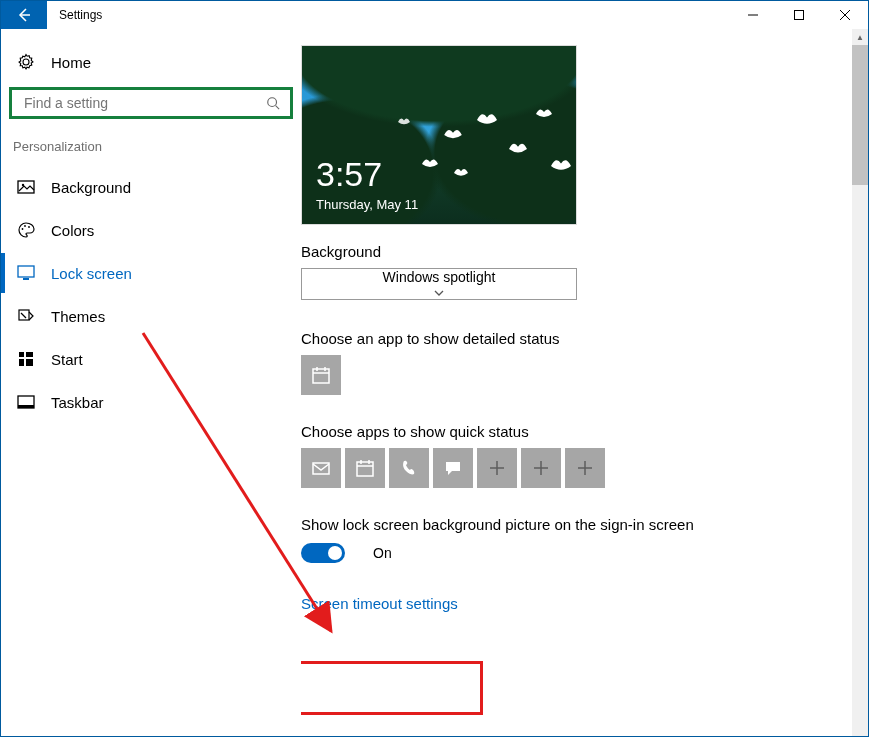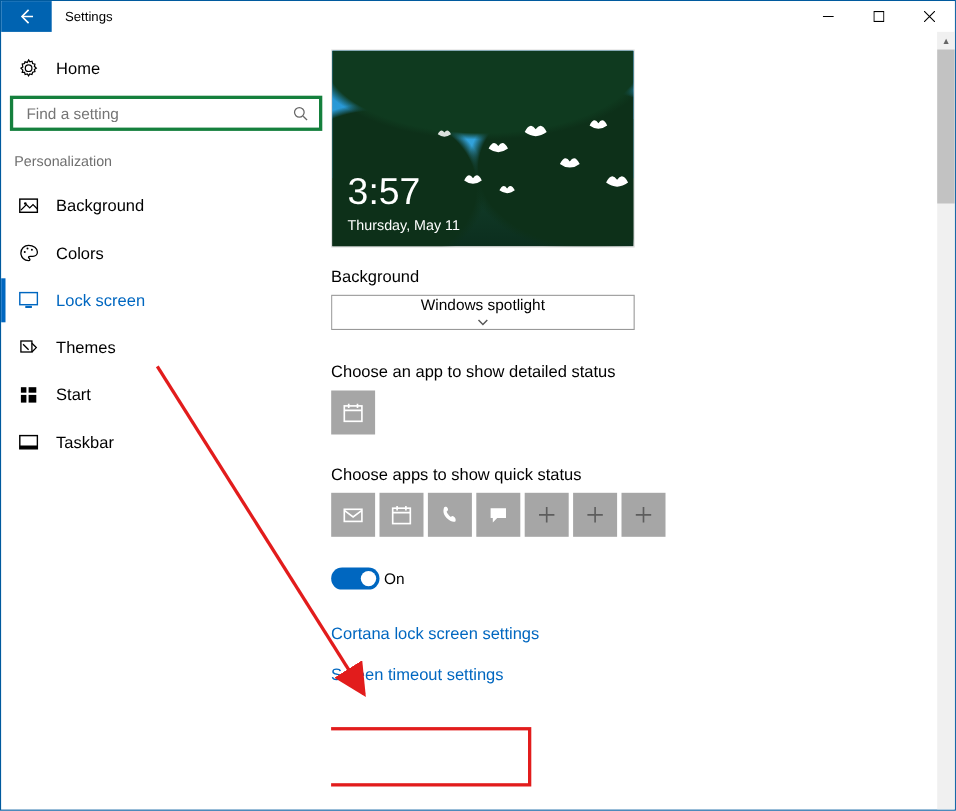--- a/index.html
+++ b/index.html
@@ -44,21 +44,21 @@
 
   
   .label { font-size:15px; margin-bottom:8px; }
   .select { width:276px; height:32px; border:1px solid #999; background:#fff; display:flex; align-items:center; padding:0 10px; justify-content:space-between; cursor:pointer; margin-bottom:30px;flex-direction:column; }
   .select .chev { color:#555; }
 
   .tile-row { display:flex; gap:4px; margin-bottom:28px; }
   .tile { width:40px; height:40px; background:#A6A6A6; color:#fff; display:flex; align-items:center; justify-content:center; cursor:pointer; }
   .plus-tile { font-size:20px; font-weight:300; color:#5d5d5d; }
 
-  .toggle-row { display:flex; align-items:center; gap:4px; margin:10px 0 22px 0; }
+  .toggle-row { display:flex; align-items:center; gap:28px; margin:10px 0 22px 0; }
   .toggle { width:44px; height:20px; border-radius:10px; background:#0067C0; position:relative; cursor:pointer; }
   .toggle .knob { position:absolute; top:3px; right:3px; width:14px; height:14px; border-radius:50%; background:#fff; }
 
   .link { color:#0067C0; font-size:15px; margin:10px 0; cursor:pointer; display:inline-block; }
 
   .red-box { border:3px solid #E21C1C; position:absolute; pointer-events:none; }
   .arrow-svg { position:absolute; pointer-events:none; }
 
   
   .scroll-track { position:absolute; top:28px; right:0; bottom:0; width:16px; background:#f0f0f0; }
@@ -269,28 +269,28 @@
             <path d="M9 2 V16 M2 9 H16" stroke="#5d5d5d" stroke-width="1.5"></path>
           </svg>
       </div>
       <div class="tile plus-tile">
         <svg width="18" height="18" viewBox="0 0 18 18">
             <path d="M9 2 V16 M2 9 H16" stroke="#5d5d5d" stroke-width="1.5"></path>
           </svg>
       </div>
     </div>
 
+    <div class="label" style="max-width:420px;">Show lock screen background picture on the sign-in screen</div>
     <div class="toggle-row">
       <div class="toggle">
         <div class="knob"></div>
       </div>
       <span>On</span>
     </div>
 
-    <div><span class="link">Cortana lock screen settings</span></div>
     <div><span class="link">Screen timeout settings</span></div>
 
     <div class="red-box" style="left:-8px; top:632px; width:190px; height:54px;"></div>
   </div>
 </div>
 
 <svg class="arrow-svg" style="left:0; top:0;" width="869" height="737">
   <defs>
     <marker id="ah" markerWidth="12" markerHeight="12" refX="9" refY="5" orient="auto">
       <path d="M0 0 L10 5 L0 10 z" fill="#E21C1C"></path>

